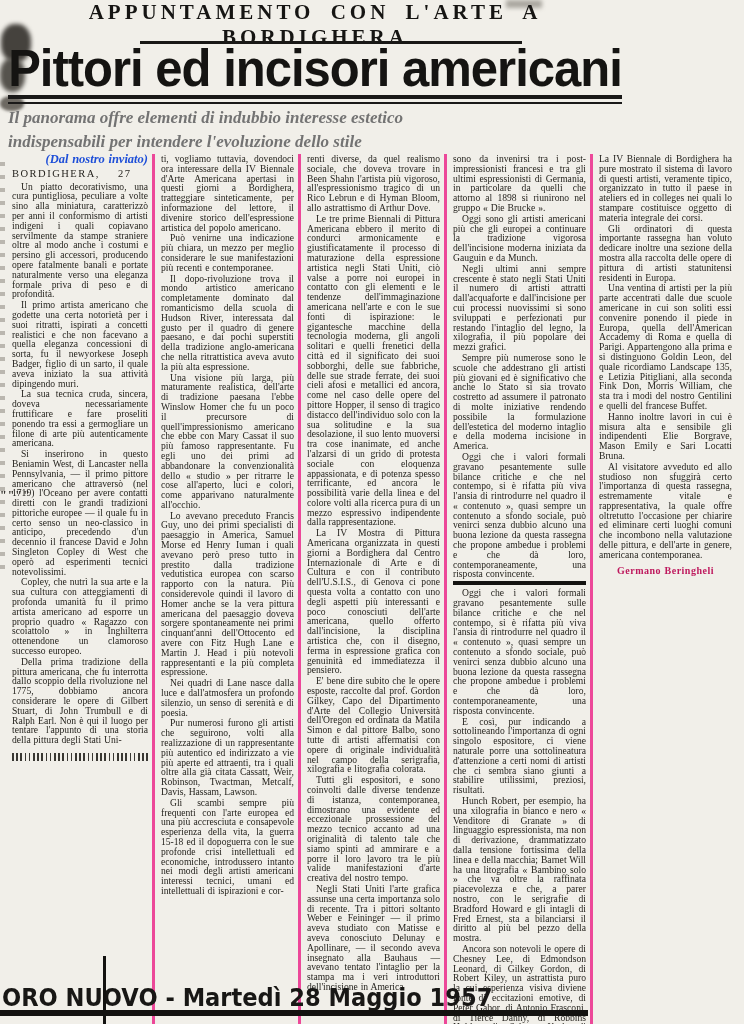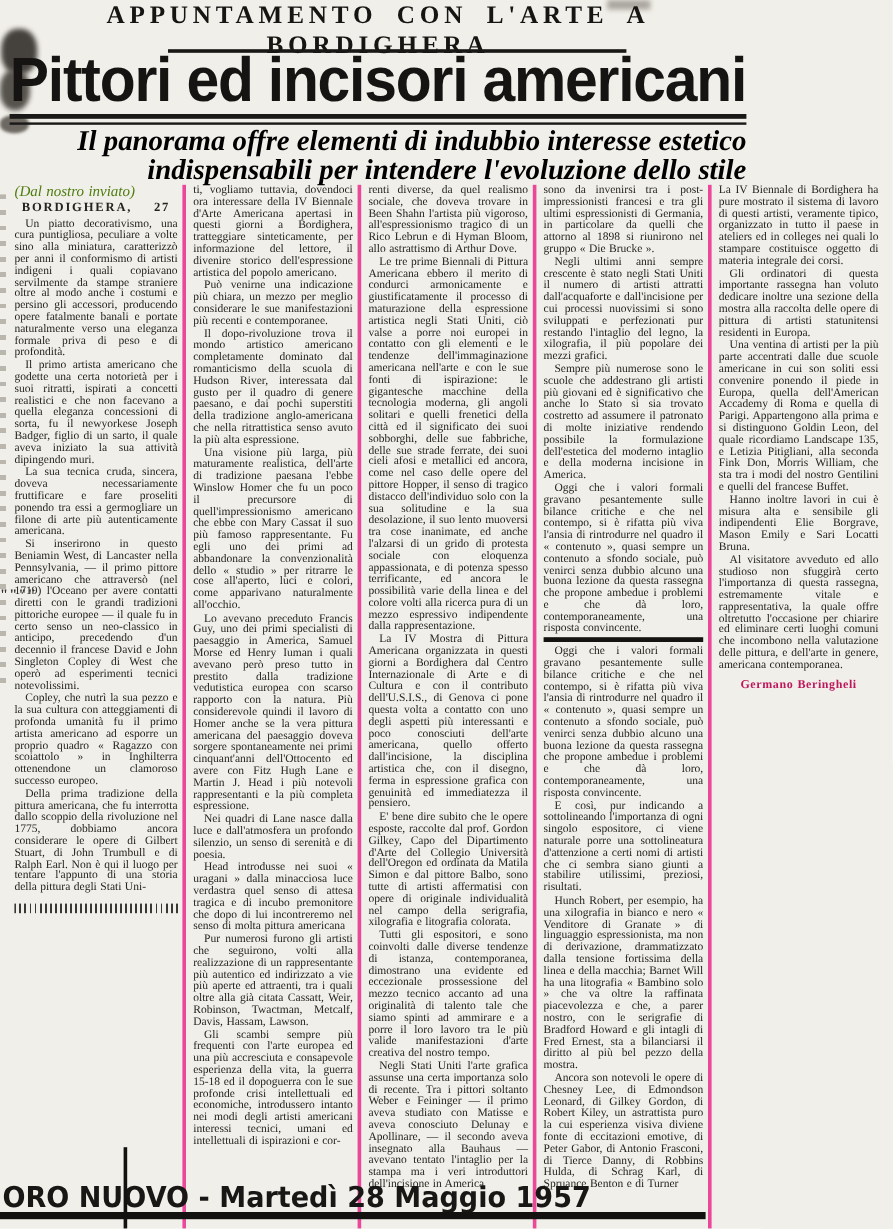--- a/index.html
+++ b/index.html
@@ -18,39 +18,39 @@
   .headline{
     position:absolute; top:40px; left:6px; width:618px;
     text-align:center; font-family:"Liberation Sans", sans-serif;
     font-weight:bold; font-size:49px; line-height:52px; letter-spacing:-1px;
     color:#151412; transform:scaleY(1.06); transform-origin:top;
   }
   .rule-a{position:absolute; top:95px; left:8px; width:614px; height:4px; background:#1a1918;}
   .rule-b{position:absolute; top:102px; left:8px; width:614px; height:2px; background:#1a1918;}
   .subhead{
     position:absolute; top:106px; left:8px; width:614px;
-    text-align:right; font-weight:bold; font-style:italic;
-    font-size:24px; line-height:24px; color:#000000;
+    text-align:left; font-weight:bold; font-style:italic;
+    font-size:17px; line-height:24px; color:#737373;
   }
   
   .cols{position:absolute; top:154px; left:6px; width:732px; height:870px; display:flex;}
   .col{width:146px; box-sizing:border-box; padding:0 4px 0 6px; overflow:hidden;}
   .col + .col{border-left:3px solid #ec4899;}
   .bp{
     margin:0 0 1px 0; text-indent:9px; text-align:justify;
     font-size:9.6px; line-height:9.8px; color:#26241f;
     word-spacing:.5px;
   }
   .bp.cont{text-indent:0;}
   .dateline-label{
-    margin:1px 0 4px 0; text-align:left; font-weight:normal; font-style:italic;
-    font-size:12.5px; color:#4d7c0f; text-indent:0;
+    margin:1px 0 4px 0; text-align:right; font-weight:bold; font-style:italic;
+    font-size:12.5px; color:#1d4ed8; text-indent:0;
   }
   .dateline{
-    margin:0 0 3px 0; text-align:center; font-weight:bold;
+    margin:0 0 3px 0; font-weight:normal;
     font-size:10.5px; letter-spacing:1.5px; word-spacing:14px; text-indent:0;
   }
   .byline{
     margin:6px 0 0 0; text-align:center; font-weight:bold;
     font-size:10px; letter-spacing:.5px; color:#be185d; text-indent:0;
   }
   .hatch-rule{
     margin:8px 0 0 0; height:8px; width:138px;
     background:repeating-linear-gradient(90deg,#3a3833 0 1.6px,transparent 1.6px 4.2px);
   }
@@ -103,48 +103,48 @@
 
   <div class="cols">
 
     <div class="col">
       <p class="bp dateline-label">(Dal nostro inviato)</p>
       <p class="bp dateline">BORDIGHERA, 27</p>
       <p class="bp">Un piatto decorativismo, una cura puntigliosa, peculiare a volte sino alla miniatura, caratterizzò per anni il conformismo di artisti indigeni i quali copiavano servilmente da stampe straniere oltre al modo anche i costumi e persino gli accessori, producendo opere fatalmente banali e portate naturalmente verso una eleganza formale priva di peso e di profondità.</p>
       <p class="bp">Il primo artista americano che godette una certa notorietà per i suoi ritratti, ispirati a concetti realistici e che non facevano a quella eleganza concessioni di sorta, fu il newyorkese Joseph Badger, figlio di un sarto, il quale aveva iniziato la sua attività dipingendo muri.</p>
       <p class="bp">La sua tecnica cruda, sincera, doveva necessariamente fruttificare e fare proseliti ponendo tra essi a germogliare un filone di arte più autenticamente americana.</p>
       <p class="bp">Si inserirono in questo Beniamin West, di Lancaster nella Pennsylvania, — il primo pittore americano che attraversò (nel 1719) l'Oceano per avere contatti diretti con le grandi tradizioni pittoriche europee — il quale fu in certo senso un neo-classico in anticipo, precedendo d'un decennio il francese David e John Singleton Copley di West che operò ad esperimenti tecnici notevolissimi.</p>
-      <p class="bp">Copley, che nutrì la sua pezzo e la sua cultura con atteggiamenti di profonda umanità fu il primo artista americano ad esporre un proprio quadro « Ragazzo con scoiattolo » in Inghilterra ottenendone un clamoroso successo europeo.</p>
+      <p class="bp">Copley, che nutrì la sua arte e la sua cultura con atteggiamenti di profonda umanità fu il primo artista americano ad esporre un proprio quadro « Ragazzo con scoiattolo » in Inghilterra ottenendone un clamoroso successo europeo.</p>
       <p class="bp">Della prima tradizione della pittura americana, che fu interrotta dallo scoppio della rivoluzione nel 1775, dobbiamo ancora considerare le opere di Gilbert Stuart, di John Trumbull e di Ralph Earl. Non è qui il luogo per tentare l'appunto di una storia della pittura degli Stati Uni-</p>
       <div class="hatch-rule"></div>
     </div>
 
     <div class="col">
       <p class="bp cont">ti, vogliamo tuttavia, dovendoci ora interessare della IV Biennale d'Arte Americana apertasi in questi giorni a Bordighera, tratteggiare sinteticamente, per informazione del lettore, il divenire storico dell'espressione artistica del popolo americano.</p>
       <p class="bp">Può venirne una indicazione più chiara, un mezzo per meglio considerare le sue manifestazioni più recenti e contemporanee.</p>
-      <p class="bp">Il dopo-rivoluzione trova il mondo artistico americano completamente dominato dal romanticismo della scuola di Hudson River, interessata dal gusto per il quadro di genere paesano, e dai pochi superstiti della tradizione anglo-americana che nella ritrattistica senso avuto la più alta espressione.</p>
+      <p class="bp">Il dopo-rivoluzione trova il mondo artistico americano completamente dominato dal romanticismo della scuola di Hudson River, interessata dal gusto per il quadro di genere paesano, e dai pochi superstiti della tradizione anglo-americana che nella ritrattistica aveva avuto la più alta espressione.</p>
       <p class="bp">Una visione più larga, più maturamente realistica, dell'arte di tradizione paesana l'ebbe Winslow Homer che fu un poco il precursore di quell'impressionismo americano che ebbe con Mary Cassat il suo più famoso rappresentante. Fu egli uno dei primi ad abbandonare la convenzionalità dello « studio » per ritrarre le cose all'aperto, luci e colori, come apparivano naturalmente all'occhio.</p>
       <p class="bp">Lo avevano preceduto Francis Guy, uno dei primi specialisti di paesaggio in America, Samuel Morse ed Henry Iuman i quali avevano però preso tutto in prestito dalla tradizione vedutistica europea con scarso rapporto con la natura. Più considerevole quindi il lavoro di Homer anche se la vera pittura americana del paesaggio doveva sorgere spontaneamente nei primi cinquant'anni dell'Ottocento ed avere con Fitz Hugh Lane e Martin J. Head i più notevoli rappresentanti e la più completa espressione.</p>
       <p class="bp">Nei quadri di Lane nasce dalla luce e dall'atmosfera un profondo silenzio, un senso di serenità e di poesia.</p>
-      <p class="bp">Head introdusse nei suoi « uragani » dalla minacciosa luce verdastra quel senso di attesa tragica e di incubo premonitore che dopo di lui incontreremo nel senso di molta pittura americana</p>
       <p class="bp">Pur numerosi furono gli artisti che seguirono, volti alla realizzazione di un rappresentante più autentico ed indirizzato a vie più aperte ed attraenti, tra i quali oltre alla già citata Cassatt, Weir, Robinson, Twactman, Metcalf, Davis, Hassam, Lawson.</p>
       <p class="bp">Gli scambi sempre più frequenti con l'arte europea ed una più accresciuta e consapevole esperienza della vita, la guerra 15-18 ed il dopoguerra con le sue profonde crisi intellettuali ed economiche, introdussero intanto nei modi degli artisti americani interessi tecnici, umani ed intellettuali di ispirazioni e cor-</p>
     </div>
 
     <div class="col">
       <p class="bp cont">renti diverse, da quel realismo sociale, che doveva trovare in Been Shahn l'artista più vigoroso, all'espressionismo tragico di un Rico Lebrun e di Hyman Bloom, allo astrattismo di Arthur Dove.</p>
       <p class="bp">Le tre prime Biennali di Pittura Americana ebbero il merito di condurci armonicamente e giustificatamente il processo di maturazione della espressione artistica negli Stati Uniti, ciò valse a porre noi europei in contatto con gli elementi e le tendenze dell'immaginazione americana nell'arte e con le sue fonti di ispirazione: le gigantesche macchine della tecnologia moderna, gli angoli solitari e quelli frenetici della città ed il significato dei suoi sobborghi, delle sue fabbriche, delle sue strade ferrate, dei suoi cieli afosi e metallici ed ancora, come nel caso delle opere del pittore Hopper, il senso di tragico distacco dell'individuo solo con la sua solitudine e la sua desolazione, il suo lento muoversi tra cose inanimate, ed anche l'alzarsi di un grido di protesta sociale con eloquenza appassionata, e di potenza spesso terrificante, ed ancora le possibilità varie della linea e del colore volti alla ricerca pura di un mezzo espressivo indipendente dalla rappresentazione.</p>
       <p class="bp">La IV Mostra di Pittura Americana organizzata in questi giorni a Bordighera dal Centro Internazionale di Arte e di Cultura e con il contributo dell'U.S.I.S., di Genova ci pone questa volta a contatto con uno degli aspetti più interessanti e poco conosciuti dell'arte americana, quello offerto dall'incisione, la disciplina artistica che, con il disegno, ferma in espressione grafica con genuinità ed immediatezza il pensiero.</p>
       <p class="bp">E' bene dire subito che le opere esposte, raccolte dal prof. Gordon Gilkey, Capo del Dipartimento d'Arte del Collegio Università dell'Oregon ed ordinata da Matila Simon e dal pittore Balbo, sono tutte di artisti affermatisi con opere di originale individualità nel campo della serigrafia, xilografia e litografia colorata.</p>
       <p class="bp">Tutti gli espositori, e sono coinvolti dalle diverse tendenze di istanza, contemporanea, dimostrano una evidente ed eccezionale prossessione del mezzo tecnico accanto ad una originalità di talento tale che siamo spinti ad ammirare e a porre il loro lavoro tra le più valide manifestazioni d'arte creativa del nostro tempo.</p>
       <p class="bp">Negli Stati Uniti l'arte grafica assunse una certa importanza solo di recente. Tra i pittori soltanto Weber e Feininger — il primo aveva studiato con Matisse e aveva conosciuto Delunay e Apollinare, — il secondo aveva insegnato alla Bauhaus — avevano tentato l'intaglio per la stampa ma i veri introduttori dell'incisione in America</p>
     </div>
 
     <div class="col">
       <p class="bp cont">sono da invenirsi tra i post-impressionisti francesi e tra gli ultimi espressionisti di Germania, in particolare da quelli che attorno al 1898 si riunirono nel gruppo « Die Brucke ».</p>
+      <p class="bp">Oggi sono gli artisti americani più che gli europei a continuare la tradizione vigorosa dell'incisione moderna iniziata da Gauguin e da Munch.</p>
       <p class="bp">Negli ultimi anni sempre crescente è stato negli Stati Uniti il numero di artisti attratti dall'acquaforte e dall'incisione per cui processi nuovissimi si sono sviluppati e perfezionati pur restando l'intaglio del legno, la xilografia, il più popolare dei mezzi grafici.</p>
       <p class="bp">Sempre più numerose sono le scuole che addestrano gli artisti più giovani ed è significativo che anche lo Stato si sia trovato costretto ad assumere il patronato di molte iniziative rendendo possibile la formulazione dell'estetica del moderno intaglio e della moderna incisione in America.</p>
       <p class="bp">Oggi che i valori formali gravano pesantemente sulle bilance critiche e che nel contempo, si è rifatta più viva l'ansia di rintrodurre nel quadro il « contenuto », quasi sempre un contenuto a sfondo sociale, può venirci senza dubbio alcuno una buona lezione da questa rassegna che propone ambedue i problemi e che dà loro, contemporaneamente, una risposta convincente.</p>
       <div class="black-rule"></div>
       <p class="bp">Oggi che i valori formali gravano pesantemente sulle bilance critiche e che nel contempo, si è rifatta più viva l'ansia di rintrodurre nel quadro il « contenuto », quasi sempre un contenuto a sfondo sociale, può venirci senza dubbio alcuno una buona lezione da questa rassegna che propone ambedue i problemi e che dà loro, contemporaneamente, una risposta convincente.</p>
       <p class="bp">E così, pur indicando a sottolineando l'importanza di ogni singolo espositore, ci viene naturale porre una sottolineatura d'attenzione a certi nomi di artisti che ci sembra siano giunti a stabilire utilissimi, preziosi, risultati.</p>
       <p class="bp">Hunch Robert, per esempio, ha una xilografia in bianco e nero « Venditore di Granate » di linguaggio espressionista, ma non di derivazione, drammatizzato dalla tensione fortissima della linea e della macchia; Barnet Will ha una litografia « Bambino solo » che va oltre la raffinata piacevolezza e che, a parer nostro, con le serigrafie di Bradford Howard e gli intagli di Fred Ernest, sta a bilanciarsi il diritto al più bel pezzo della mostra.</p>
       <p class="bp">Ancora son notevoli le opere di Chesney Lee, di Edmondson Leonard, di Gilkey Gordon, di Robert Kiley, un astrattista puro la cui esperienza visiva diviene fonte di eccitazioni emotive, di Peter Gabor, di Antonio Frasconi, di Tierce Danny, di Robbins Hulda, di Schrag Karl, di Spruance Benton e di Turner</p>
     </div>
 

